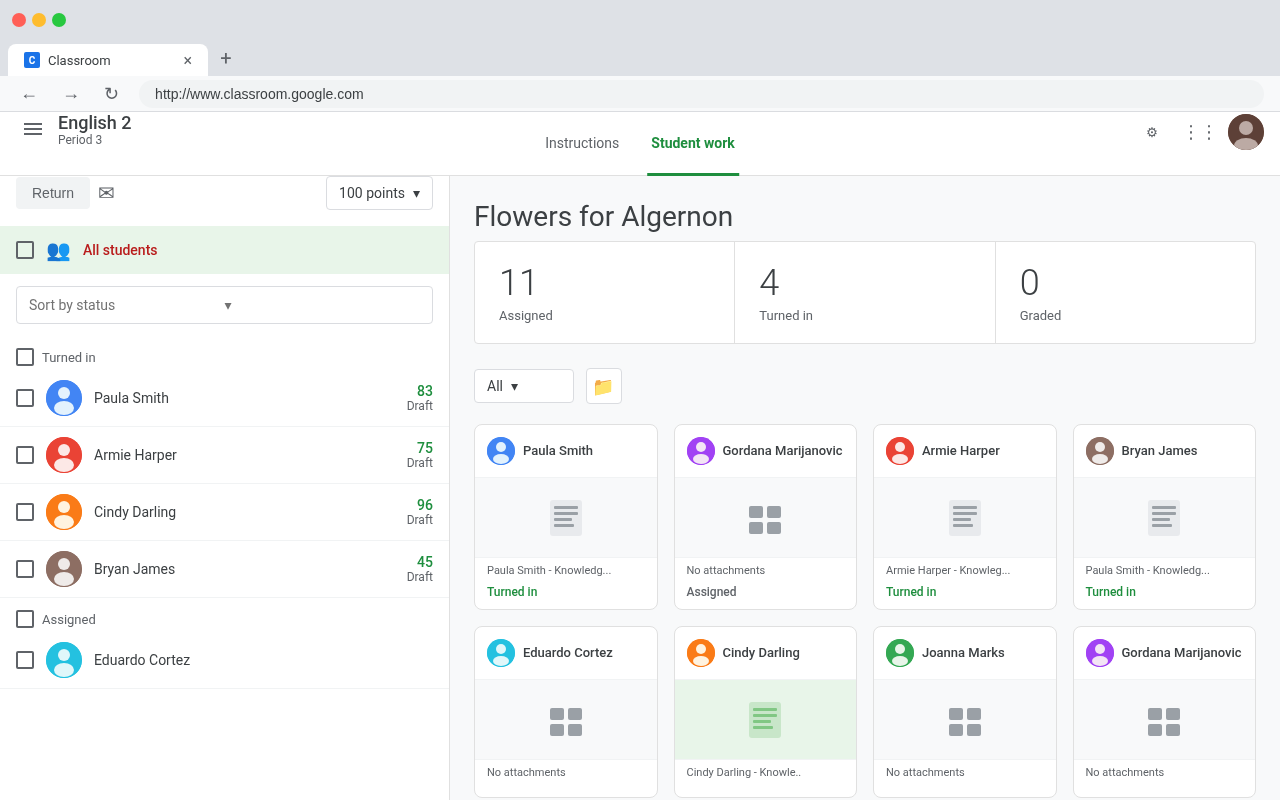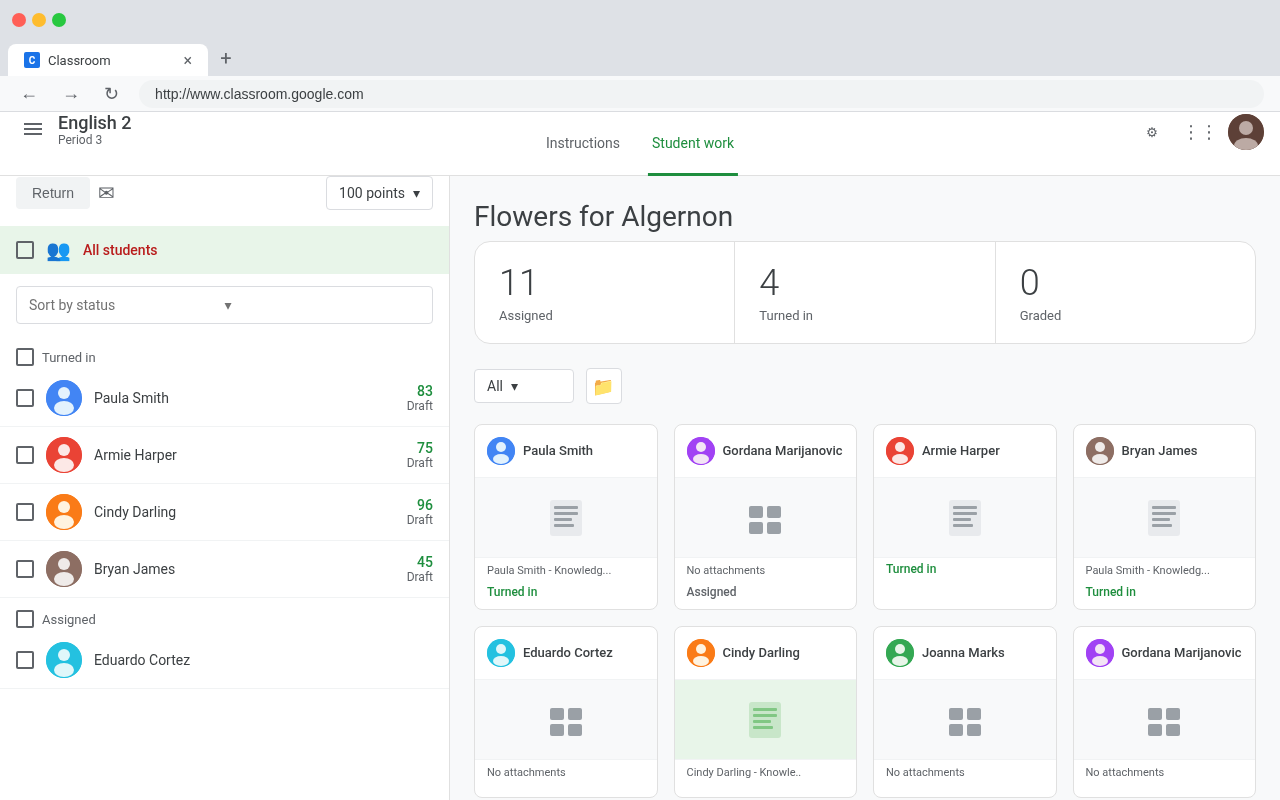--- a/index.html
+++ b/index.html
@@ -24,21 +24,21 @@
 
     
     .app-header { background: white; height: 64px; display: flex; align-items: flex-start; padding: 0 16px; border-bottom: 1px solid #e0e0e0; position: relative; }
     .hamburger { cursor: pointer; padding: 8px; color: #5f6368; }
     .hamburger span { display: block; width: 18px; height: 2px; background: #5f6368; margin: 3px 0; }
     .brand-info { margin-left: 8px; }
     .brand-title { font-size: 18px; font-weight: 500; color: #3c4043; }
     .brand-subtitle { font-size: 12px; color: #5f6368; }
     .header-tabs { position: absolute; left: 50%; transform: translateX(-50%); display: flex; gap: 24px; height: 100%; align-items: flex-end; padding-bottom: 0; }
     .header-tab { padding: 0 4px; height: 100%; display: flex; align-items: center; cursor: pointer; font-size: 14px; color: #5f6368; border-bottom: 3px solid transparent; margin-bottom: -1px; }
-    .header-tab.active { color: #1e8e3e; border-bottom-color: #1e8e3e; font-weight: 400; }
+    .header-tab.active { color: #1e8e3e; border-bottom-color: #1e8e3e; font-weight: 700; }
     .header-actions { margin-left: auto; display: flex; align-items: center; gap: 8px; }
     .icon-btn { width: 40px; height: 40px; border-radius: 50%; display: flex; align-items: center; justify-content: center; cursor: pointer; color: #5f6368; background: none; border: none; }
     .avatar { width: 36px; height: 36px; border-radius: 50%; background: #6d4c41; display: flex; align-items: center; justify-content: center; overflow: hidden; }
 
     
     .main-layout { display: flex; height: calc(800px - 40px - 36px - 36px - 64px); }
     .sidebar { width: 450px; background: white; border-right: 1px solid #e0e0e0; overflow-y: auto; flex-shrink: 0; }
     .return-btn { background: #f1f3f4; border: none; border-radius: 4px; padding: 8px 16px; font-size: 14px; color: #5f6368; cursor: pointer; }
     .sidebar-toolbar { display: flex; align-items: center; gap: 8px; padding: 0 16px 16px; }
     .mail-icon { color: #5f6368; font-size: 20px; cursor: pointer; }
@@ -52,21 +52,21 @@
     .student-row { display: flex; align-items: center; gap: 12px; padding: 10px 16px; border-bottom: 1px solid #f1f3f4; cursor: pointer; }
     .student-avatar { width: 36px; height: 36px; border-radius: 50%; background: #bdbdbd; flex-shrink: 0; overflow: hidden; display: flex; align-items: center; justify-content: center; font-size: 14px; font-weight: 500; color: white; }
     .student-name { flex: 1; font-size: 14px; color: #3c4043; }
     .student-grade { text-align: right; }
     .grade-num { color: #1e8e3e; font-size: 14px; font-weight: 500; }
     .grade-label { color: #5f6368; font-size: 12px; }
 
     
     .content { flex: 1; overflow-y: auto; padding: 24px; background: #f8f9fa; }
     .assignment-title { font-size: 28px; font-weight: 400; color: #3c4043; margin-bottom: 8px; }
-    .stats-row { display: flex; gap: 0; margin-bottom: 24px; background: white; border: 1px solid #e0e0e0; border-radius: 16px; overflow: hidden; }
+    .stats-row { display: flex; gap: 0; margin-bottom: 24px; background: white; border: 1px solid #e0e0e0; border-radius: 4px; overflow: hidden; }
     .stat-item { flex: 1; padding: 20px 24px; text-align: left; border-right: 1px solid #e0e0e0; }
     .stat-item:last-child { border-right: none; }
     .stat-num { font-size: 36px; font-weight: 300; color: #3c4043; }
     .stat-label { font-size: 13px; color: #5f6368; margin-top: 4px; }
     .filter-row { display: flex; align-items: center; gap: 12px; margin-bottom: 20px; }
     .filter-select { background: white; border: 1px solid #dadce0; border-radius: 4px; padding: 8px 12px; font-size: 14px; color: #3c4043; display: flex; align-items: center; gap: 8px; cursor: pointer; min-width: 100px; }
     .folder-btn { width: 36px; height: 36px; display: flex; align-items: center; justify-content: center; cursor: pointer; color: #5f6368; border: 1px solid #dadce0; border-radius: 4px; background: white; }
 
     
     .cards-grid { display: grid; grid-template-columns: repeat(4, 1fr); gap: 16px; }
@@ -353,20 +353,21 @@
         </div>
         <div class="card-thumbnail">
           <svg width="40" height="40" viewBox="0 0 40 40">
               <rect x="4" y="2" width="32" height="36" rx="3" fill="#e8eaed"></rect>
               <rect x="8" y="8" width="24" height="3" rx="1" fill="#9aa0a6"></rect>
               <rect x="8" y="14" width="24" height="3" rx="1" fill="#9aa0a6"></rect>
               <rect x="8" y="20" width="18" height="3" rx="1" fill="#9aa0a6"></rect>
               <rect x="8" y="26" width="20" height="3" rx="1" fill="#9aa0a6"></rect>
             </svg>
         </div>
+        <div class="card-filename">Armie Harper - Knowleg...</div>
         <div class="card-status status-turned-in">Turned in</div>
       </div>
 
       <div class="student-card">
         <div class="card-header">
           <div class="card-avatar av-brown">
             <svg width="28" height="28" viewBox="0 0 28 28">
                 <circle cx="14" cy="14" r="14" fill="#8d6e63"></circle>
                 <circle cx="14" cy="10" r="5" fill="#efebe9"></circle>
                 <ellipse cx="14" cy="22" rx="8" ry="5" fill="#efebe9"></ellipse>

